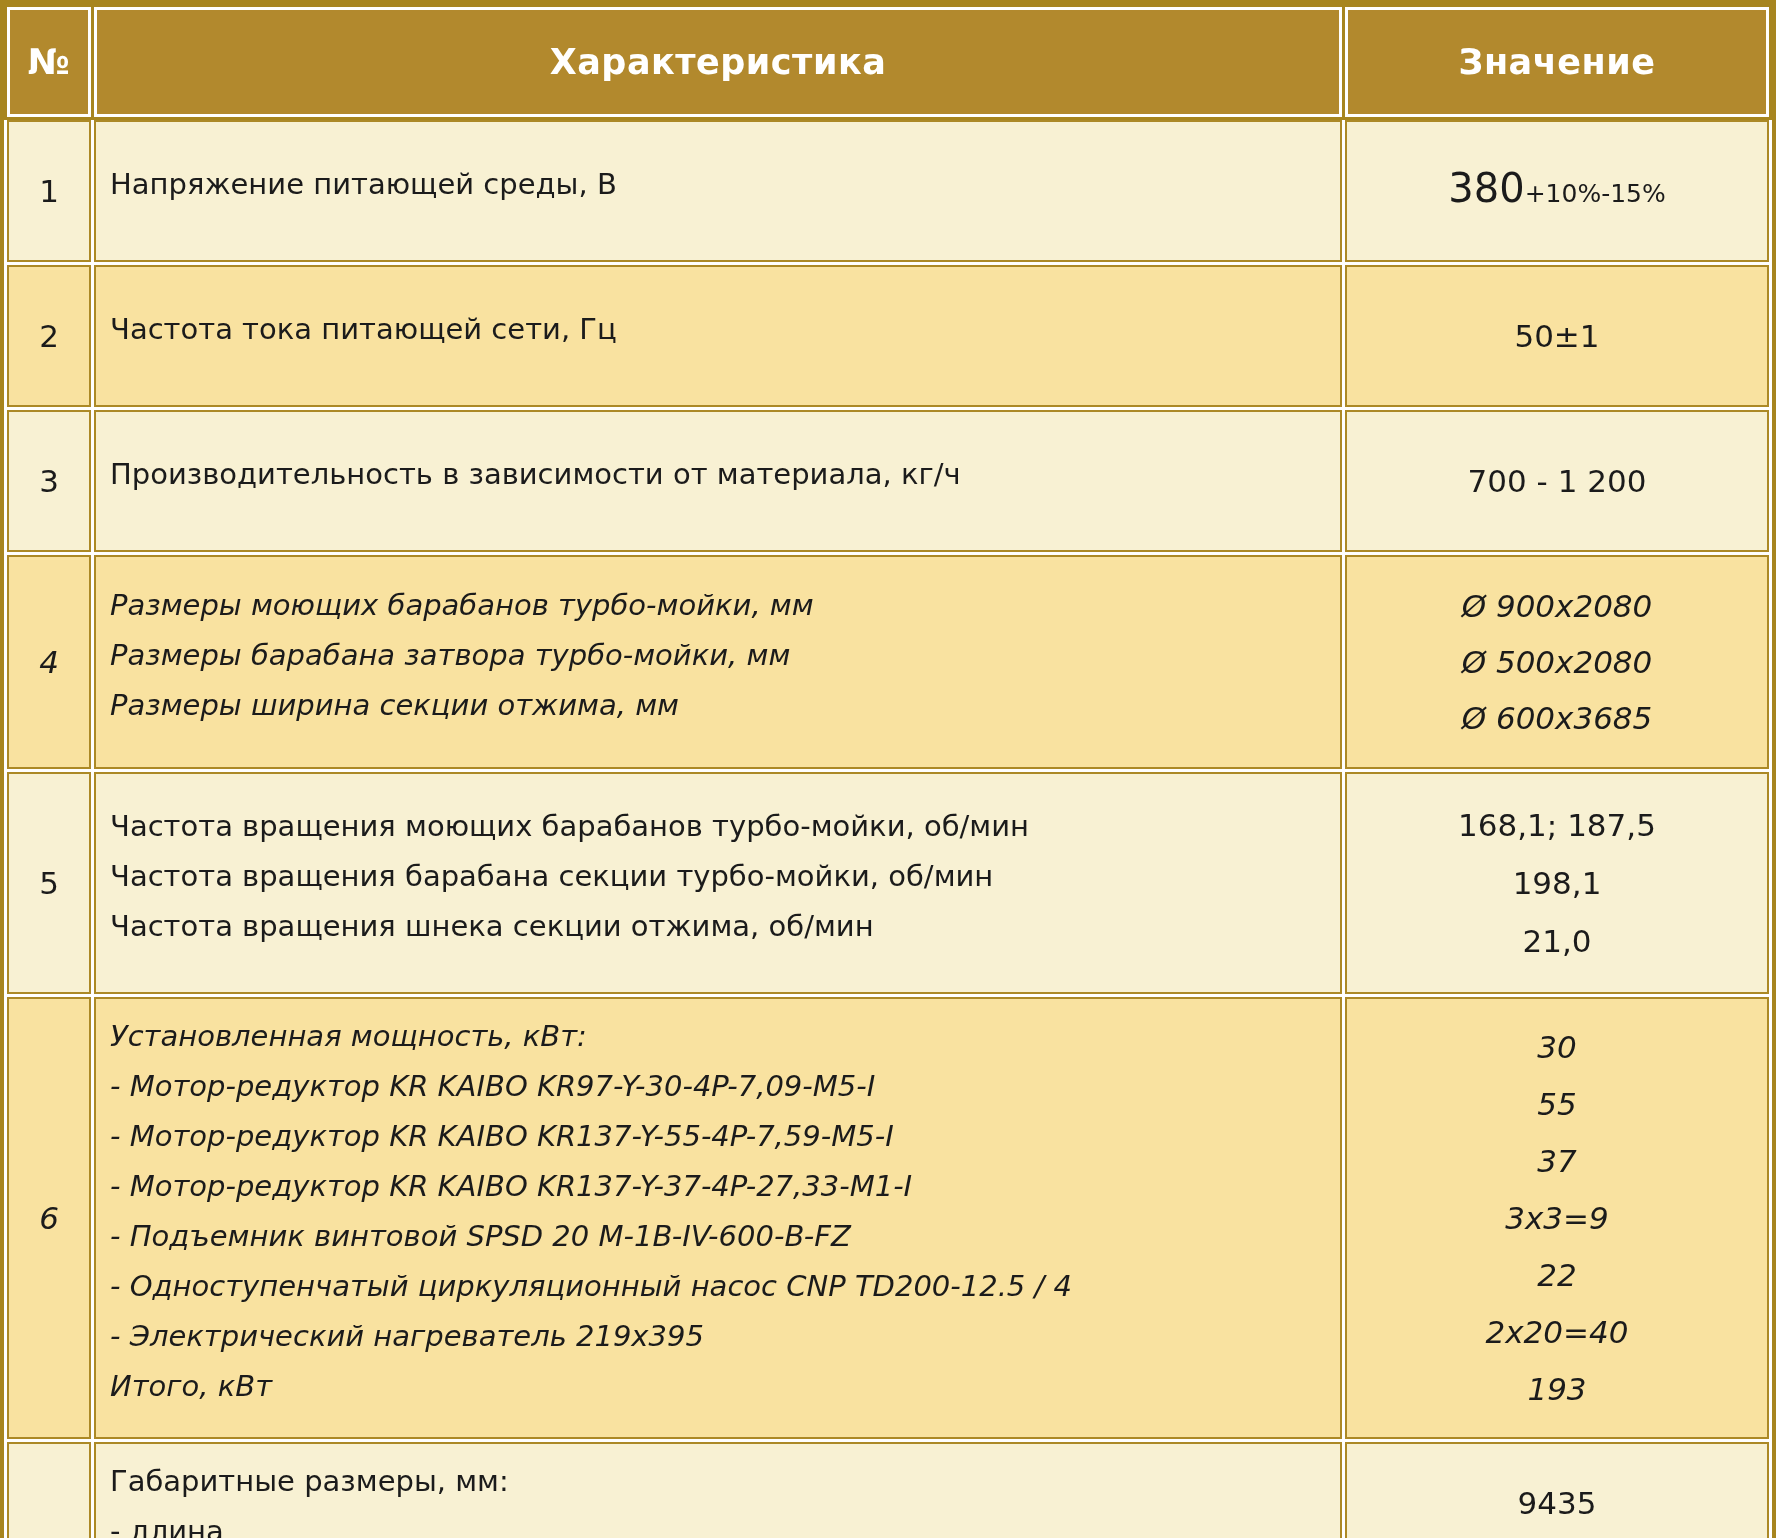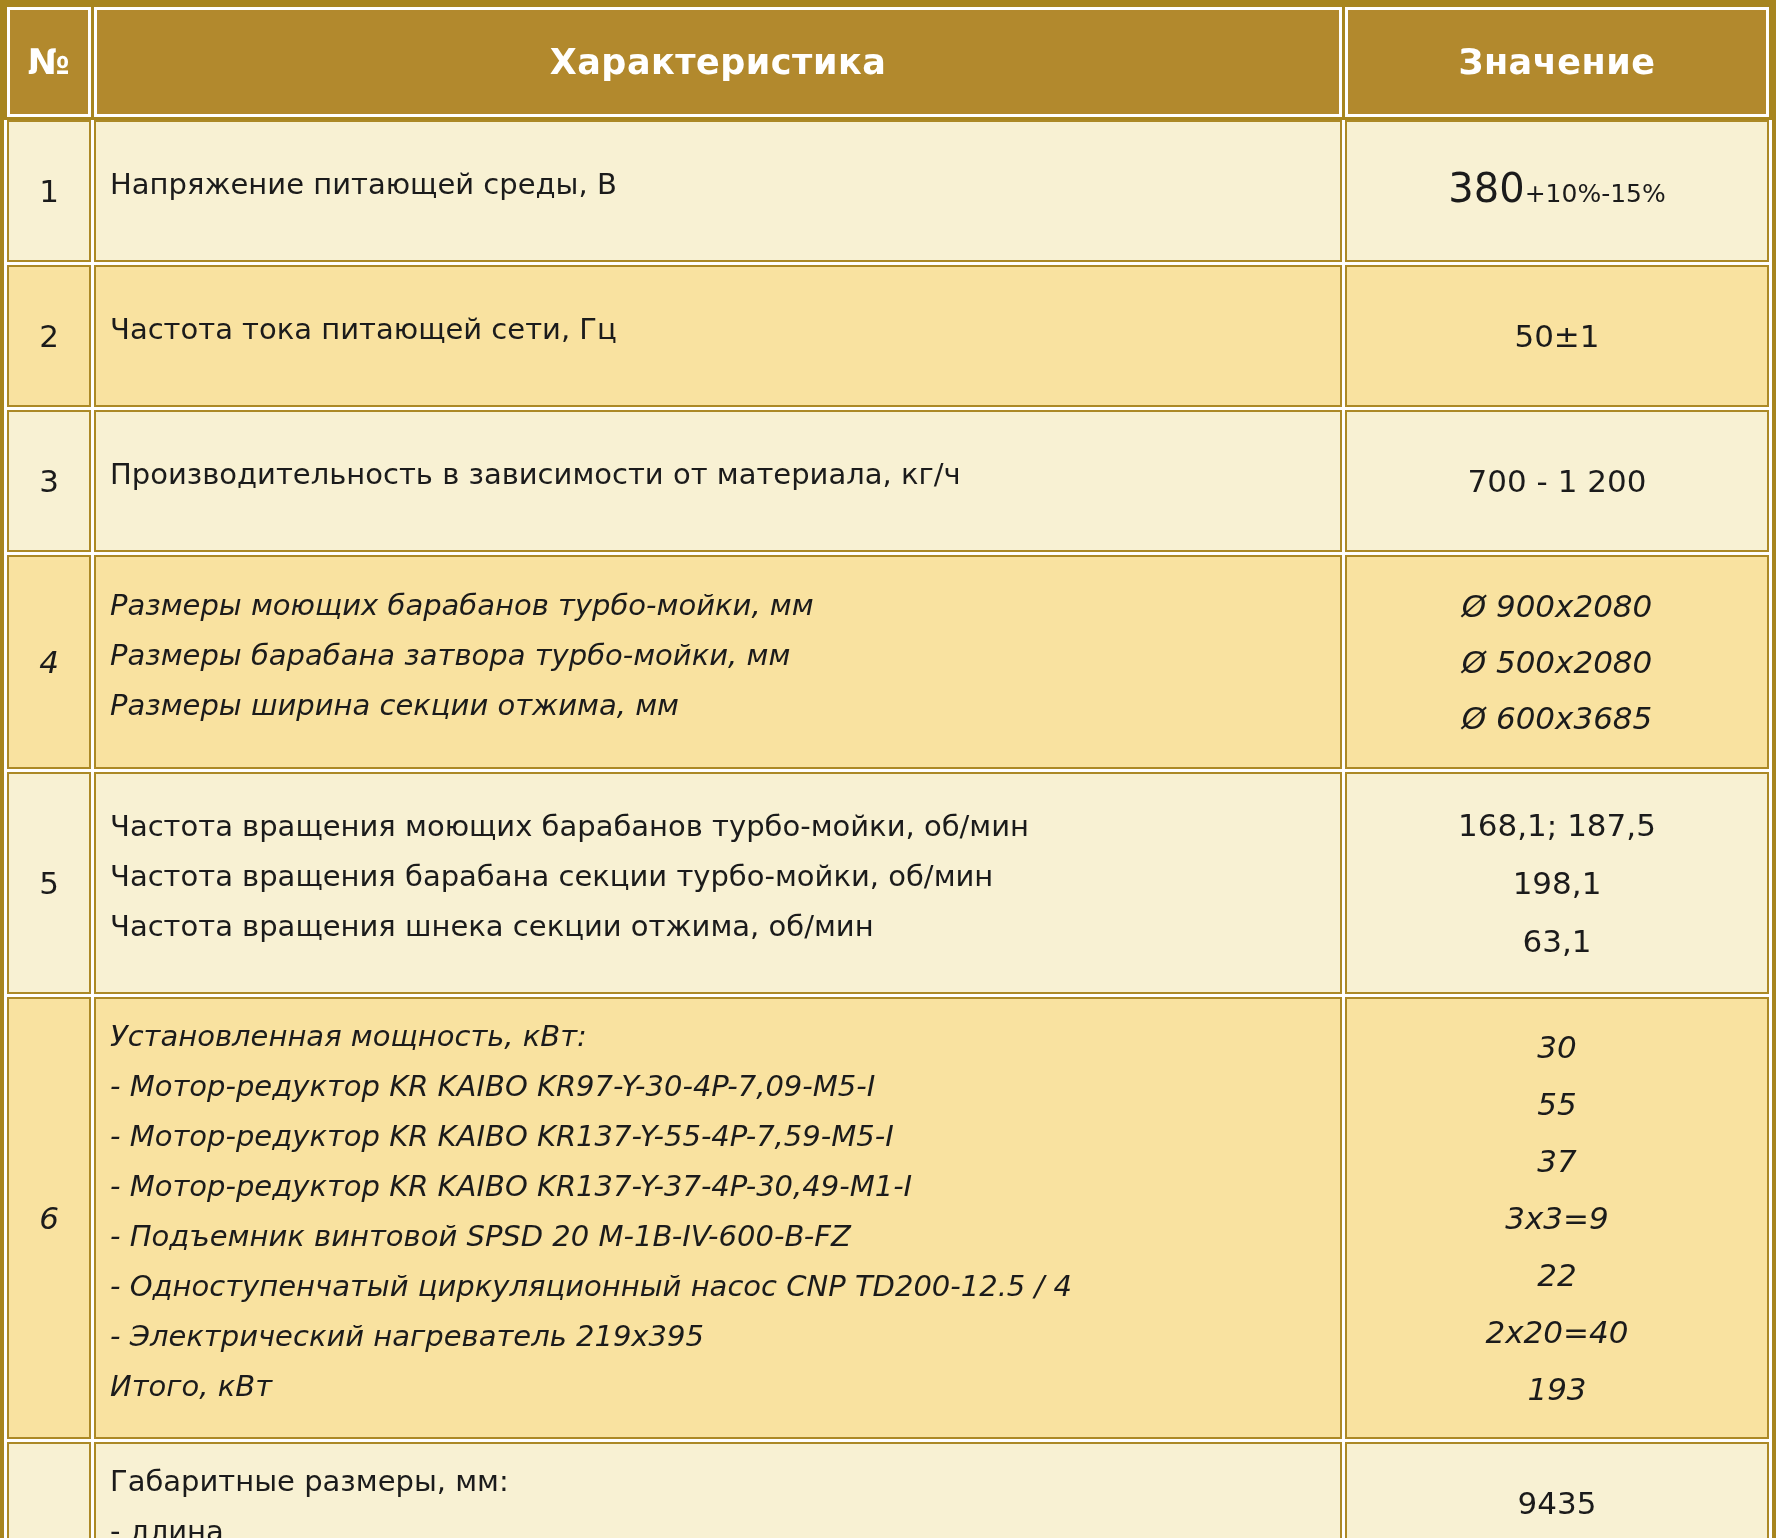--- a/index.html
+++ b/index.html
@@ -147,30 +147,30 @@
         <tr class="light">
           <td class="num">5</td>
           <td class="chars">
             <div class="char-line">Частота вращения моющих барабанов турбо-мойки, об/мин</div>
             <div class="char-line">Частота вращения барабана секции турбо-мойки, об/мин</div>
             <div class="char-line">Частота вращения шнека секции отжима, об/мин</div>
           </td>
           <td class="vals">
             <div class="val-line"><span>168,1; 187,5</span></div>
             <div class="val-line"><span>198,1</span></div>
-            <div class="val-line"><span>63,1</span></div>
+            <div class="val-line"><span>21,0</span></div>
           </td>
         </tr>
         <tr class="dark">
           <td class="num">6</td>
           <td class="chars">
             <div class="char-line">Установленная мощность, кВт:</div>
             <div class="char-line">- Мотор-редуктор KR KAIBO KR97-Y-30-4P-7,09-M5-I</div>
             <div class="char-line">- Мотор-редуктор KR KAIBO KR137-Y-55-4P-7,59-M5-I</div>
-            <div class="char-line">- Мотор-редуктор KR KAIBO KR137-Y-37-4P-30,49-M1-I</div>
+            <div class="char-line">- Мотор-редуктор KR KAIBO KR137-Y-37-4P-27,33-M1-I</div>
             <div class="char-line">- Подъемник винтовой SPSD 20 M-1B-IV-600-B-FZ</div>
             <div class="char-line">- Одноступенчатый циркуляционный насос CNP TD200-12.5 / 4</div>
             <div class="char-line">- Электрический нагреватель 219x395</div>
             <div class="char-line">Итого, кВт</div>
           </td>
           <td class="vals">
             <div class="val-line"><span>30</span></div>
             <div class="val-line"><span>55</span></div>
             <div class="val-line"><span>37</span></div>
             <div class="val-line"><span>3x3=9</span></div>

